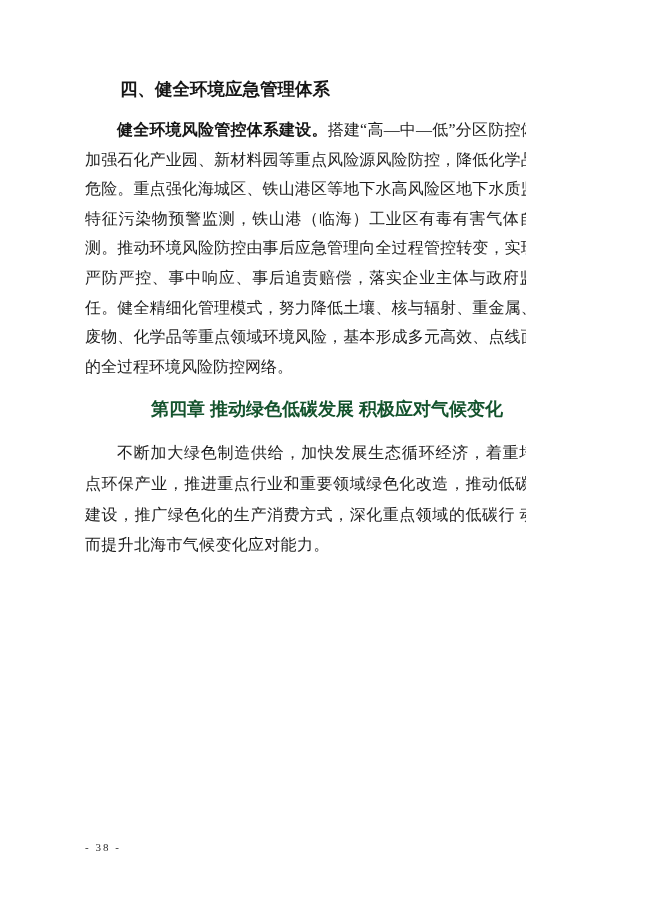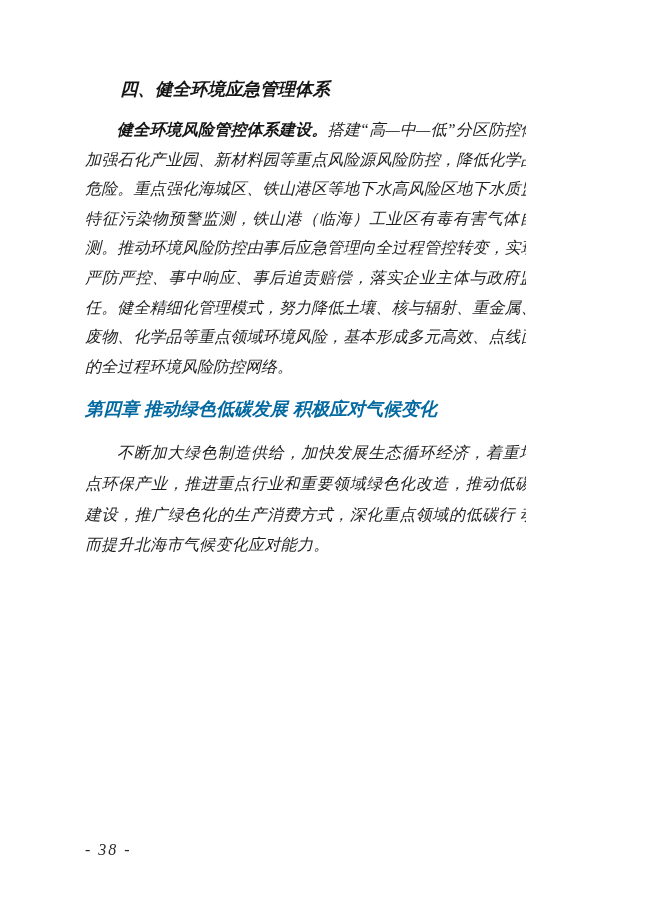--- a/index.html
+++ b/index.html
@@ -8,21 +8,20 @@
     background: #ffffff;
   }
   .page {
     position: relative;
     width: 526px;
     height: 919px;
     background: #ffffff;
     overflow: hidden;
     font-family: "Liberation Serif", "DejaVu Serif", serif;
     color: #1e1e1e;
-    font-style: italic;
   }
   .content {
     position: absolute;
     left: 85px;
     top: 78px;
     width: 484px;
   }
   .section-heading {
     font-family: "Liberation Sans", "DejaVu Sans", sans-serif;
     font-weight: 700;
@@ -44,33 +43,33 @@
   .para .lead {
     font-weight: 700;
     font-family: "Liberation Sans", "DejaVu Sans", sans-serif;
     color: #141414;
   }
   .chapter-heading {
     font-family: "Liberation Sans", "DejaVu Sans", sans-serif;
     font-weight: 700;
     font-size: 18px;
     line-height: 25px;
-    text-align: left;
+    text-align: center;
     margin: 16px 0 16px 0;
-    color: #0369a1;
+    color: #14532d;
   }
   .chapter-para {
     line-height: 30.6px;
     letter-spacing: 0.3px;
   }
   .footer {
     position: absolute;
     left: 85px;
     top: 841px;
-    font-size: 16px;
+    font-size: 11px;
     letter-spacing: 2px;
     color: #2a2a2a;
   }
 </style>
 </head>
 <body>
 
 <div class="page">
   <div class="content">
 

